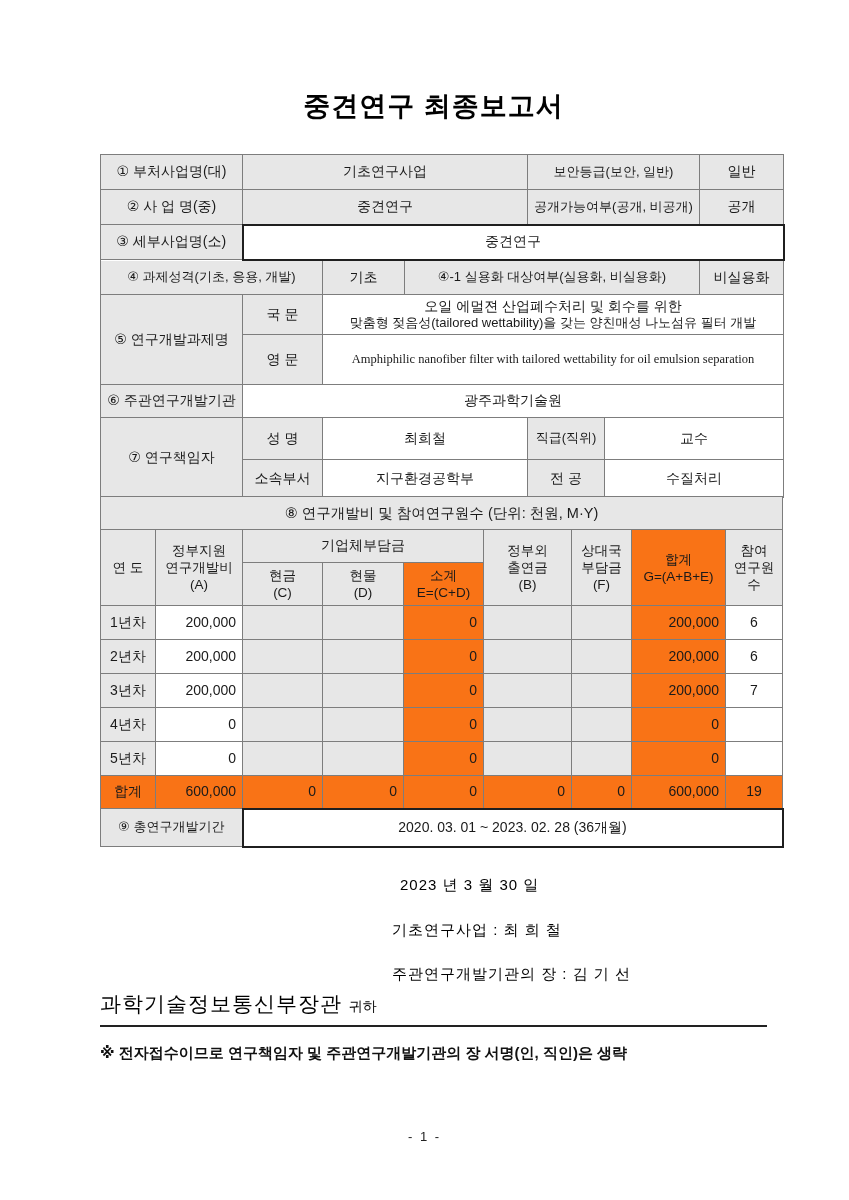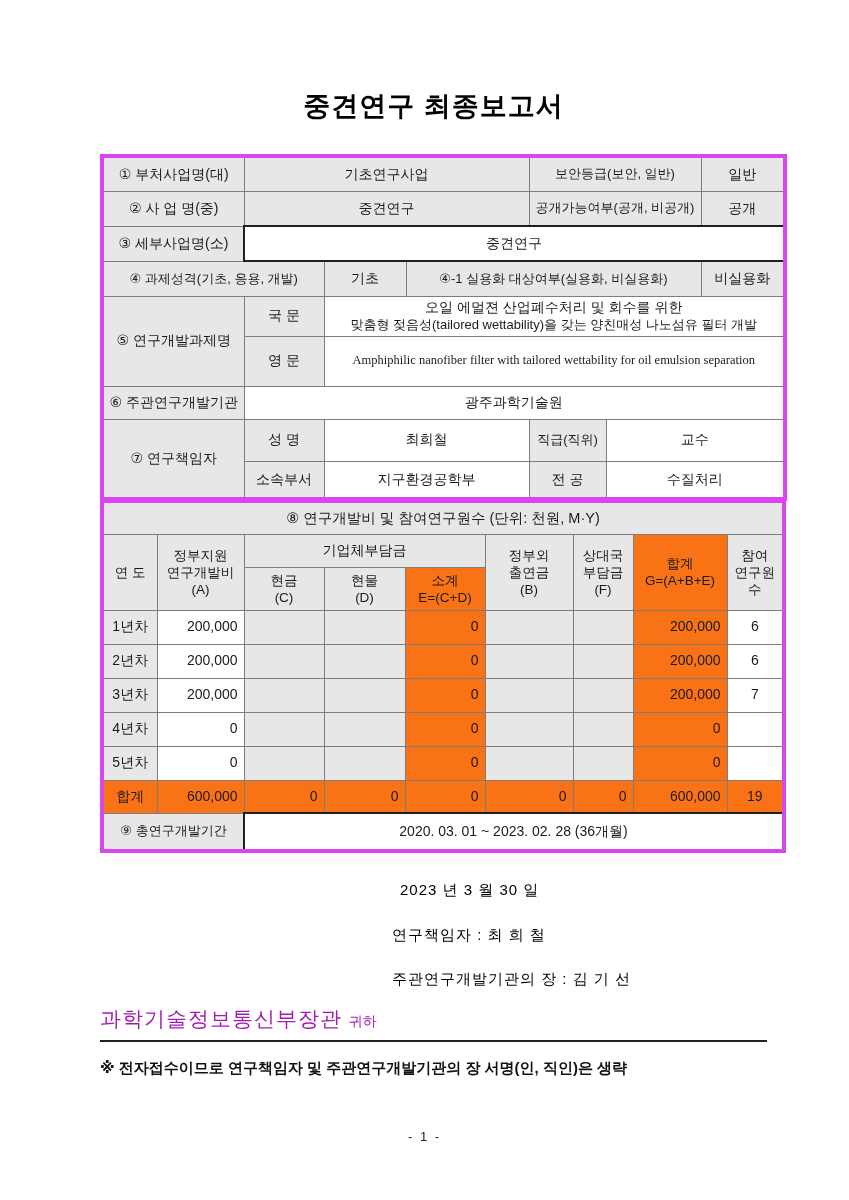--- a/index.html
+++ b/index.html
@@ -8,21 +8,21 @@
     position: relative; width: 849px; height: 1200px; background: #ffffff;
     margin: 0 auto; color: #1a1a1a; overflow: hidden;
   }
   .content { position: absolute; left: 84px; top: 0; width: 683px; padding-left: 16px; }
   .doc-title {
     margin-top: 88px; text-align: center;
     font-size: 27px; font-weight: bold; letter-spacing: 1px; color: #000;
   }
   table.tbl {
     width: 683px; border-collapse: collapse; table-layout: fixed;
-    border: 4px solid #d946ef;
+    border: 1px solid #d946ef;
   }
   table.tbl.info { margin-top: 30px; }
   table.tbl.budget { margin-top: -2px; }
   td {
     border: 1px solid #7d7d7d; text-align: center; vertical-align: middle;
     font-size: 14px; line-height: 1.25; padding: 0 4px; overflow: hidden;
     color: #1a1a1a;
   }
   td.gray { background: #e7e7e7; }
   td.orange { background: #f97316; }
@@ -34,22 +34,22 @@
   tr.h35 { height: 35px; } tr.h40 { height: 40px; } tr.h50 { height: 50px; }
   tr.h33 { height: 33px; } tr.h42 { height: 42px; } tr.h38 { height: 38px; }
   tr.h43 { height: 43px; } tr.h34 { height: 34px; }
   .band-cell { font-size: 14.5px; }
   .decl { margin-top: 13px; font-size: 15px; line-height: 25px; text-align: justify; color: #111; }
   .sig { font-size: 15px; color: #000000; letter-spacing: 1px; }
   .sig.date { margin-top: 28px; margin-left: 300px; }
   .sig.pi   { margin-top: 26px; margin-left: 292px; }
   .sig.head { margin-top: 25px; margin-left: 292px; }
   .recipient {
-    margin-top: 16px; padding-bottom: 7px; border-bottom: 2px solid #222;
-    font-size: 21px; color: #a21caf; letter-spacing: 1px;
+    margin-top: 6px; padding-bottom: 7px; border-bottom: 2px solid #222;
+    font-size: 21px; color: #000000; letter-spacing: 1px;
   }
   .recipient .suffix { font-size: 14px; letter-spacing: 0; }
   .footnote { margin-top: 17px; font-size: 15px; color: #111; font-weight: bold; }
   .page-footer {
     position: absolute; bottom: 56px; left: 0; width: 100%;
     text-align: center; font-size: 13px; color: #222; letter-spacing: 2px;
   }
 </style>
 </head>
 <body>
@@ -234,21 +234,21 @@
       </tr>
       <tr class="h38">
         <td class="gray nowrap" colspan="2">⑨ 총연구개발기간</td>
         <td class="thick" colspan="7">2020. 03. 01 ~ 2023. 02. 28 (36개월)</td>
       </tr>
     </tbody>
       </table>
 
 
     <div class="sig date">2023  년   3 월  30 일</div>
-    <div class="sig pi">연구책임자 : 최 희 철</div>
+    <div class="sig pi">기초연구사업 : 최 희 철</div>
     <div class="sig head">주관연구개발기관의 장 :  김 기 선</div>
 
     <div class="recipient">
       <span>과학기술정보통신부장관</span>
       <span class="suffix">귀하</span>
     </div>
 
     <div class="footnote">※ 전자접수이므로 연구책임자 및 주관연구개발기관의 장 서명(인, 직인)은 생략</div>
   </div>
 

